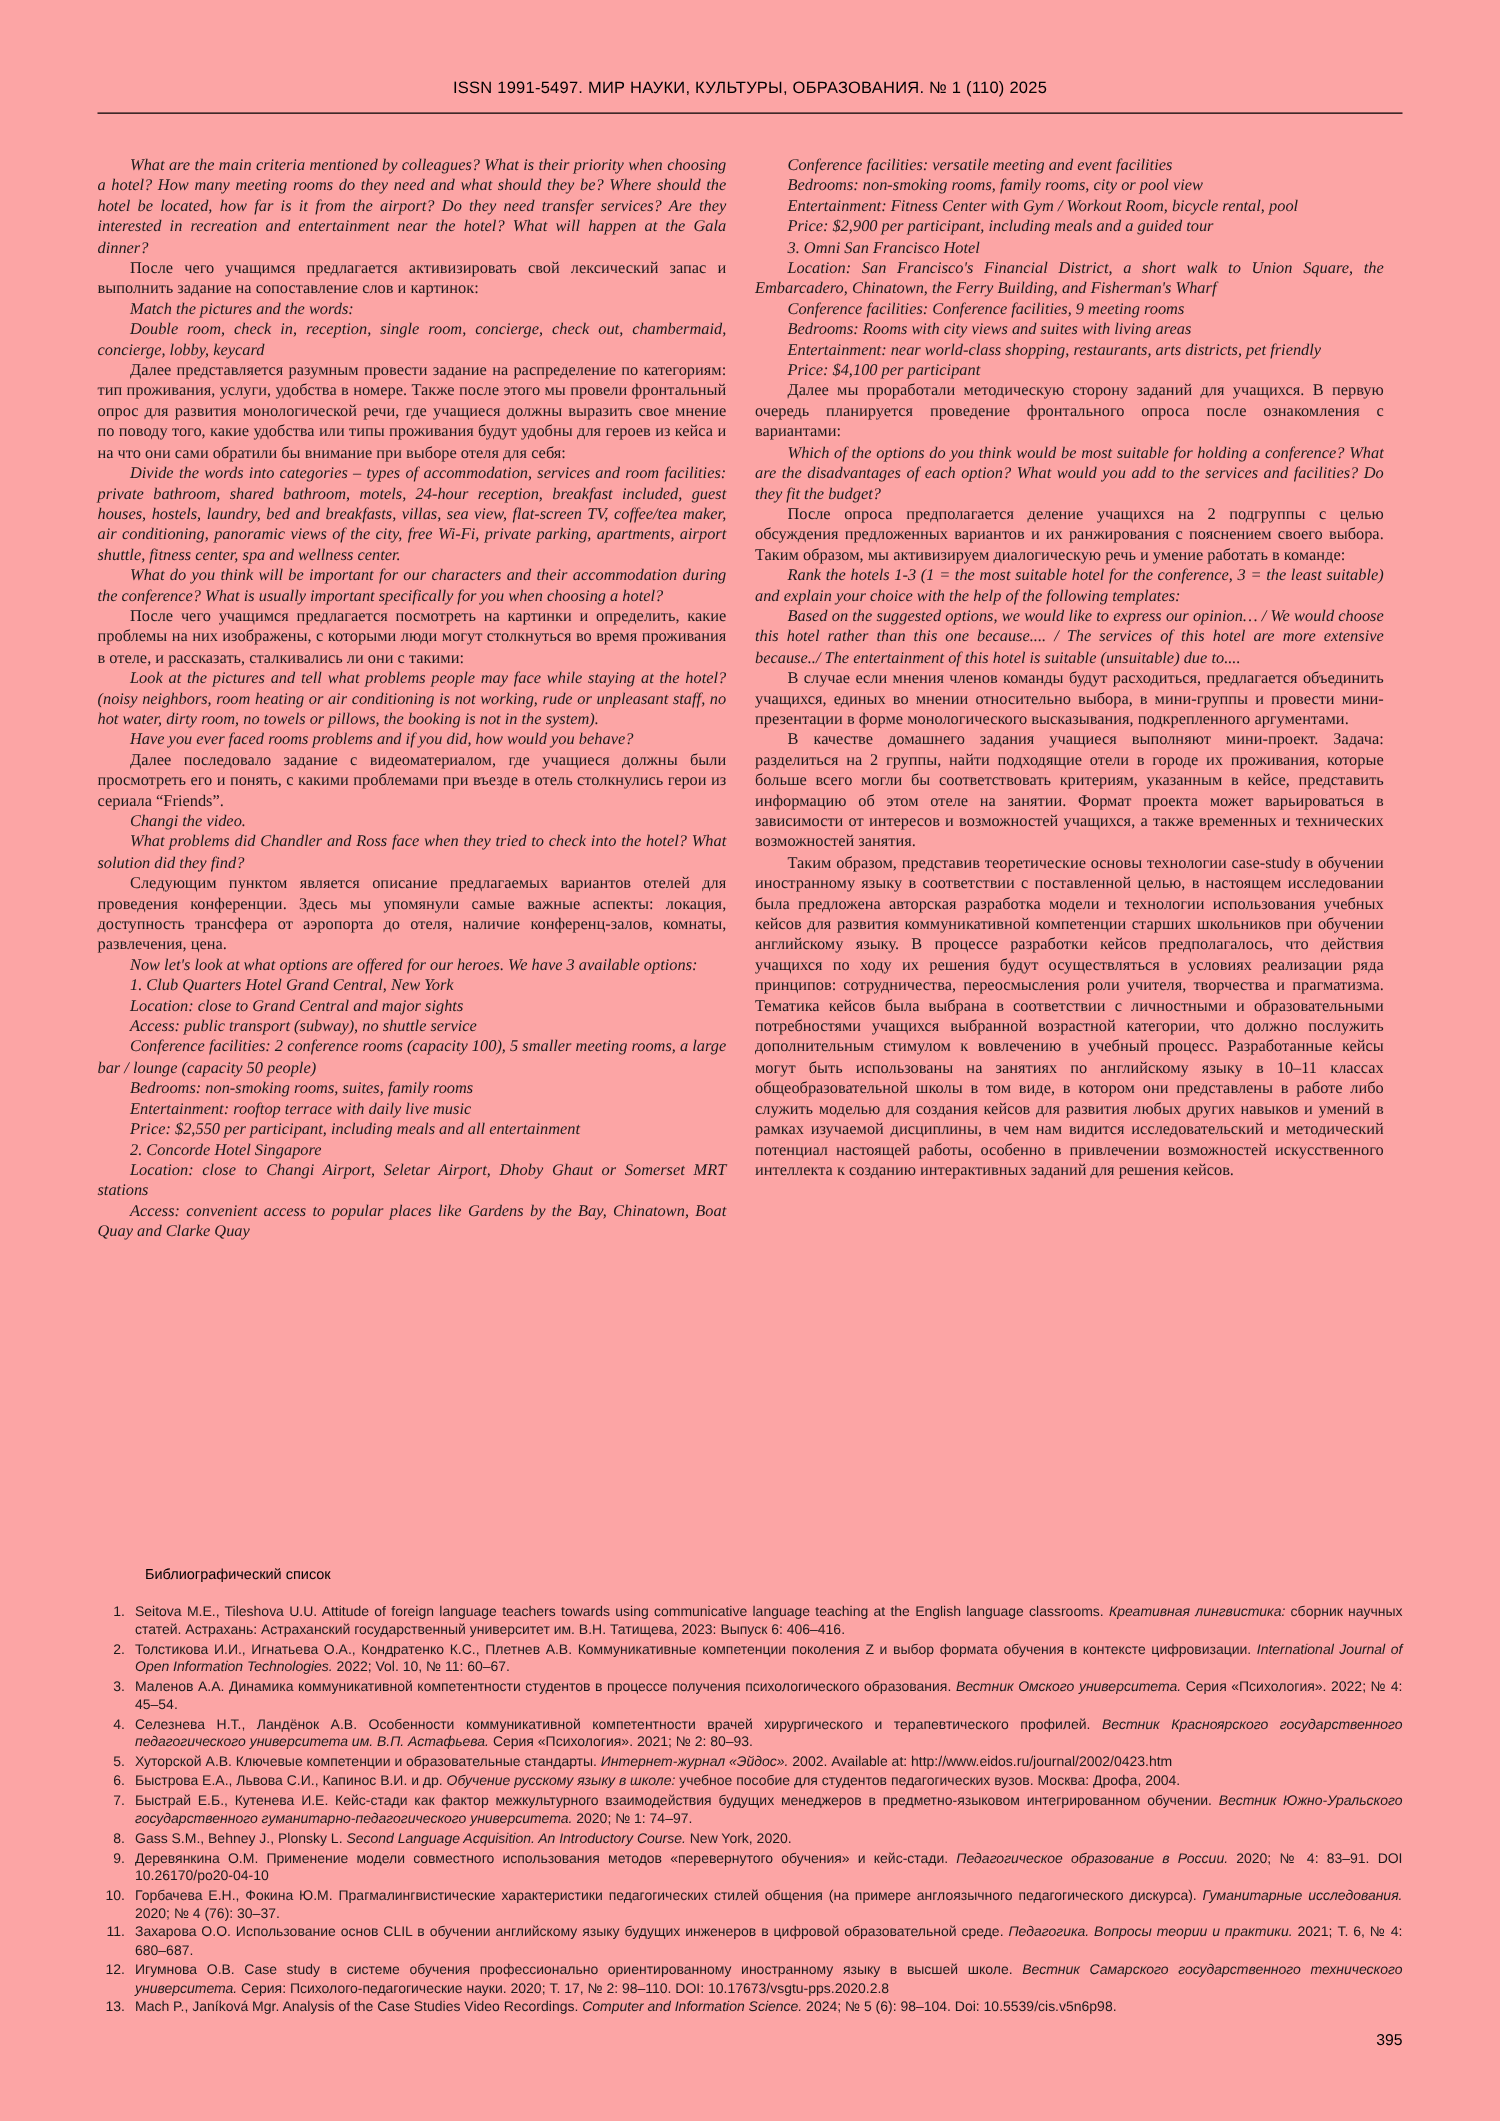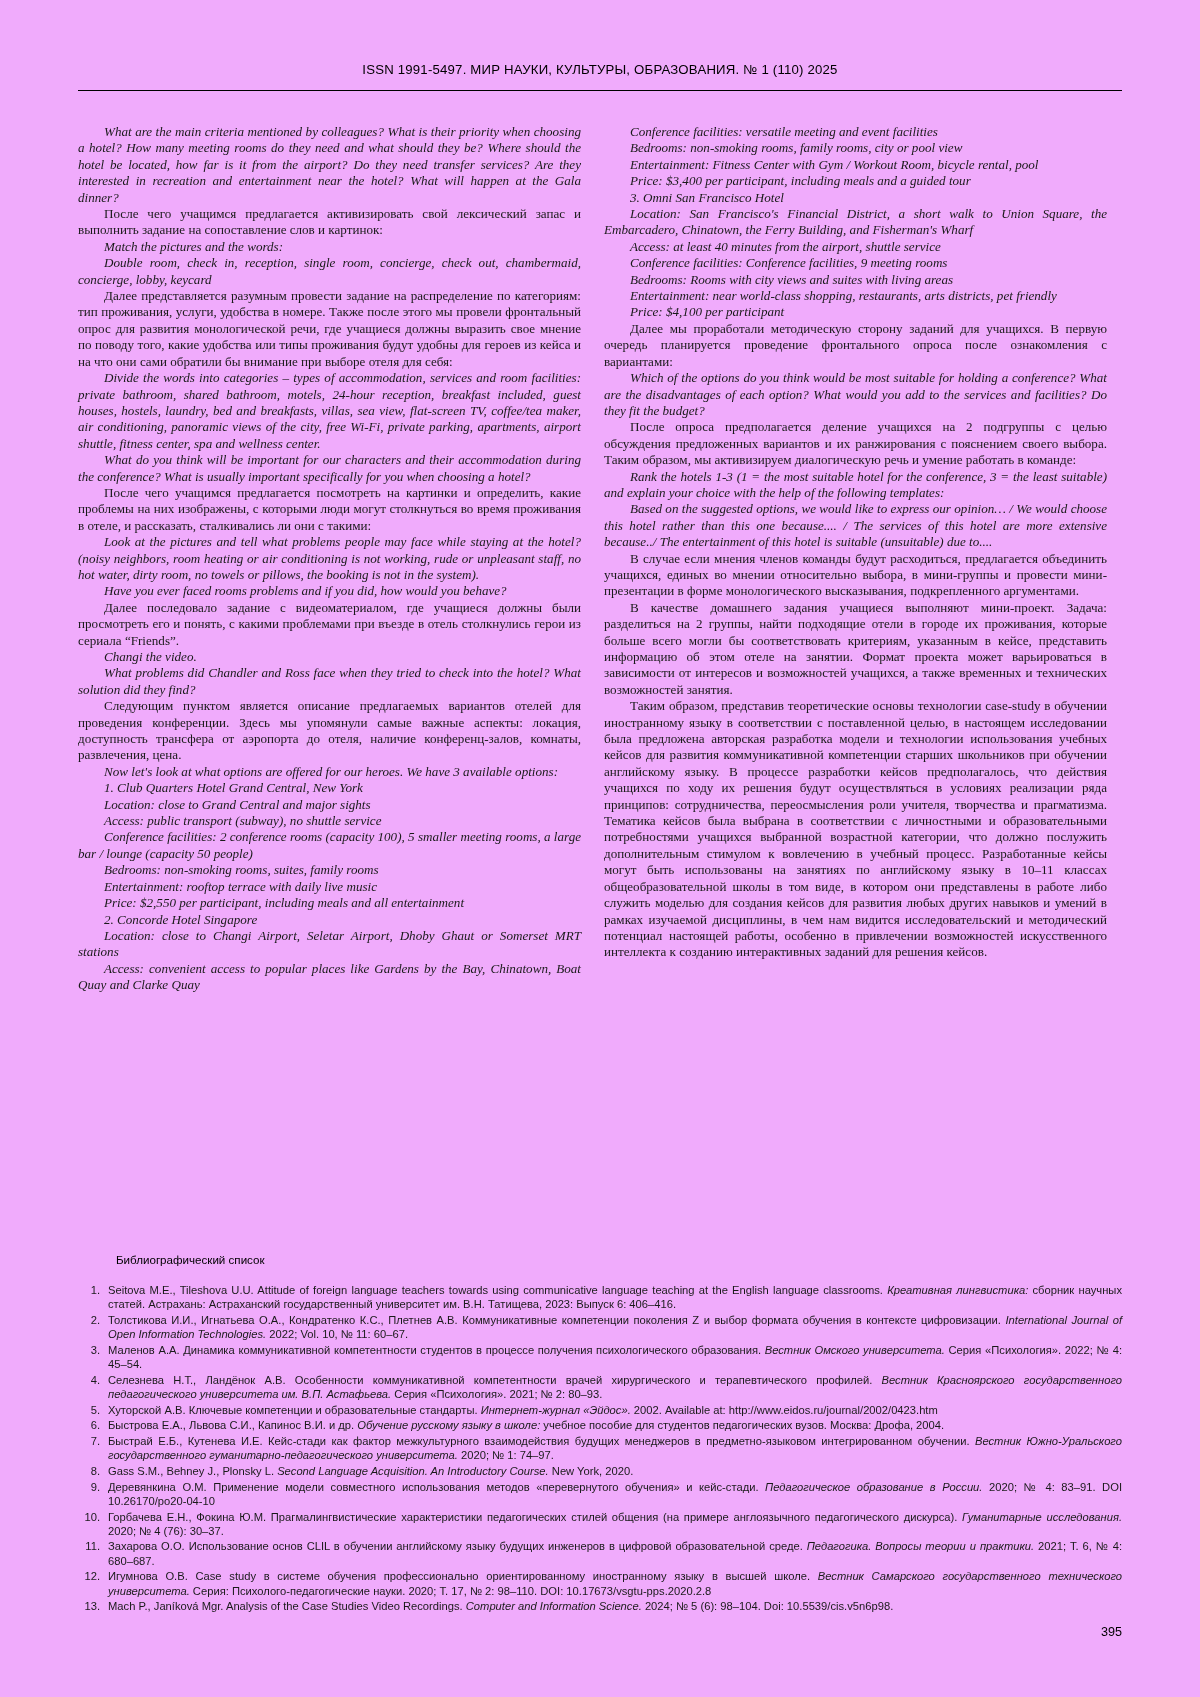--- a/index.html
+++ b/index.html
@@ -9,21 +9,21 @@
     background: #ffffff;
   }
   body {
     font-family: "Liberation Serif", serif;
     color: #1a1a1a;
   }
   .page {
     width: 1200px;
     height: 1697px;
     position: relative;
-    background: #f0abfc;
+    background: #fca5a5;
     box-sizing: border-box;
     padding: 0;
     overflow: hidden;
   }
   .header {
     position: absolute;
     top: 62px;
     left: 78px;
     right: 78px;
     text-align: center;
@@ -141,24 +141,23 @@
         <p class="it ind">Entertainment: rooftop terrace with daily live music</p>
         <p class="it ind">Price: $2,550 per participant, including meals and all entertainment</p>
         <p class="it ind">2.  Concorde Hotel Singapore</p>
         <p class="it ind">Location: close to Changi Airport, Seletar Airport, Dhoby Ghaut or Somerset MRT stations</p>
         <p class="it ind">Access: convenient access to popular places like Gardens by the Bay, Chinatown, Boat Quay and Clarke Quay</p>
       </div>
     <div class="col" id="col-right">
         <p class="it ind">Conference facilities: versatile meeting and event facilities</p>
         <p class="it ind">Bedrooms: non-smoking rooms, family rooms, city or pool view</p>
         <p class="it ind">Entertainment: Fitness Center with Gym / Workout Room, bicycle rental, pool</p>
-        <p class="it ind">Price: $3,400 per participant, including meals and a guided tour</p>
+        <p class="it ind">Price: $2,900 per participant, including meals and a guided tour</p>
         <p class="it ind">3.  Omni San Francisco Hotel</p>
         <p class="it ind">Location: San Francisco's Financial District, a short walk to Union Square, the Embarcadero, Chinatown, the Ferry Building, and Fisherman's Wharf</p>
-        <p class="it ind">Access: at least 40 minutes from the airport, shuttle service</p>
         <p class="it ind">Conference facilities: Conference facilities, 9 meeting rooms</p>
         <p class="it ind">Bedrooms: Rooms with city views and suites with living areas</p>
         <p class="it ind">Entertainment: near world-class shopping, restaurants, arts districts, pet friendly</p>
         <p class="it ind">Price: $4,100 per participant</p>
         <p class="ind">Далее мы проработали методическую сторону заданий для учащихся. В первую очередь планируется проведение фронтального опроса после ознакомления с вариантами:</p>
         <p class="it ind">Which of the options do you think would be most suitable for holding a conference? What are the disadvantages of each option? What would you add to the services and facilities? Do they fit the budget?</p>
         <p class="ind">После опроса предполагается деление учащихся на 2 подгруппы с целью обсуждения предложенных вариантов и их ранжирования с пояснением своего выбора. Таким образом, мы активизируем диалогическую речь и умение работать в команде:</p>
         <p class="it ind">Rank the hotels 1-3 (1 = the most suitable hotel for the conference, 3 = the least suitable) and explain your choice with the help of the following templates:</p>
         <p class="it ind">Based on the suggested options, we would like to express our opinion… / We would choose this hotel rather than this one because.... / The services of this hotel are more extensive because../ The entertainment of this hotel is suitable (unsuitable) due to....</p>
         <p class="ind">В случае если мнения членов команды будут расходиться, предлагается объединить учащихся, единых во мнении относительно выбора, в мини-группы и провести мини-презентации в форме монологического высказывания, подкрепленного аргументами.</p>

